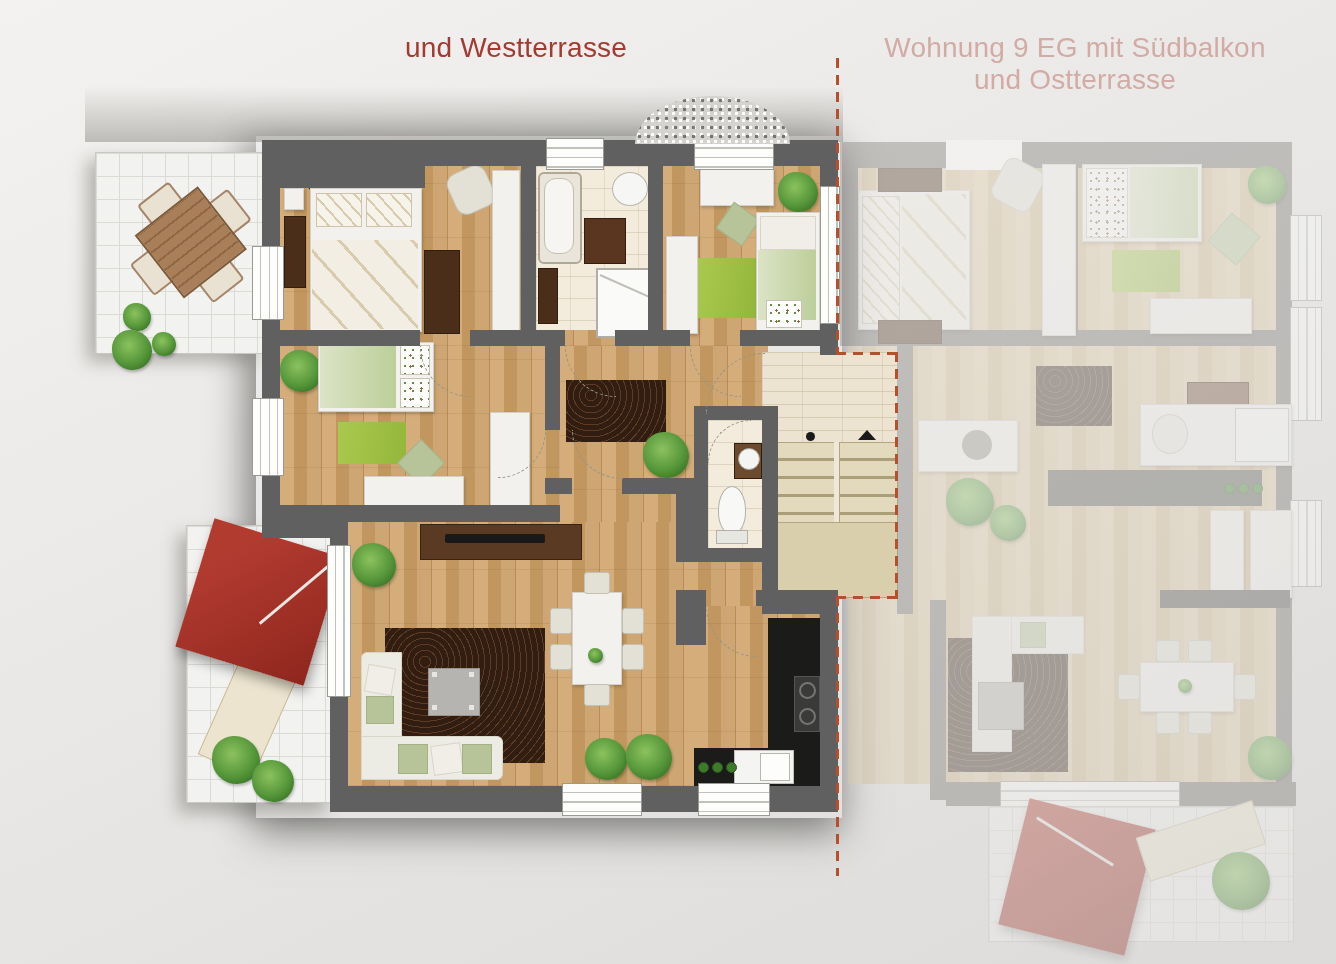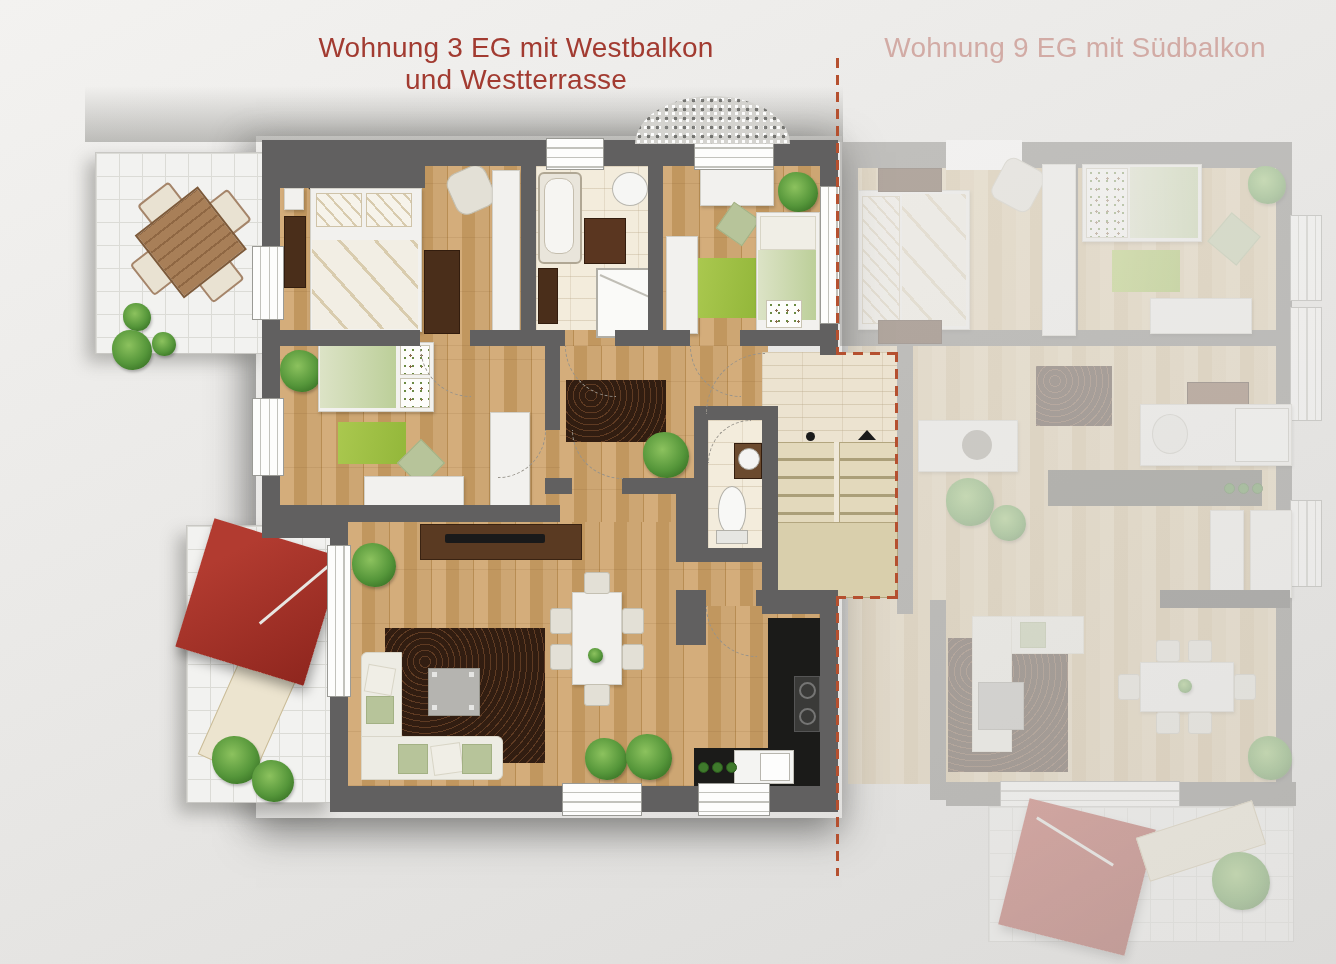--- a/index.html
+++ b/index.html
@@ -314,20 +314,20 @@
 
   <div class="gravel" style="left:635px;top:96px;width:155px;height:48px;"></div>
 
   <div class="dash-v" style="left:836px;top:58px;height:296px;"></div>
   <div class="dash-h" style="left:836px;top:352px;width:62px;"></div>
   <div class="dash-v" style="left:895px;top:352px;height:247px;"></div>
   <div class="dash-h" style="left:836px;top:596px;width:62px;"></div>
   <div class="dash-v" style="left:836px;top:596px;height:280px;"></div>
 
   <div class="title" style="left:266px;top:32px;width:500px;color:#a23b31;">
-    <div>Wohnung 3 EG mit Westbalkon</div>
     <div>und Westterrasse</div>
   </div>
   <div class="title" style="left:845px;top:32px;width:460px;color:#d2aba5;">
     <div>Wohnung 9 EG mit Südbalkon</div>
+    <div>und Ostterrasse</div>
   </div>
 
 </div>
 
 </body></html>

